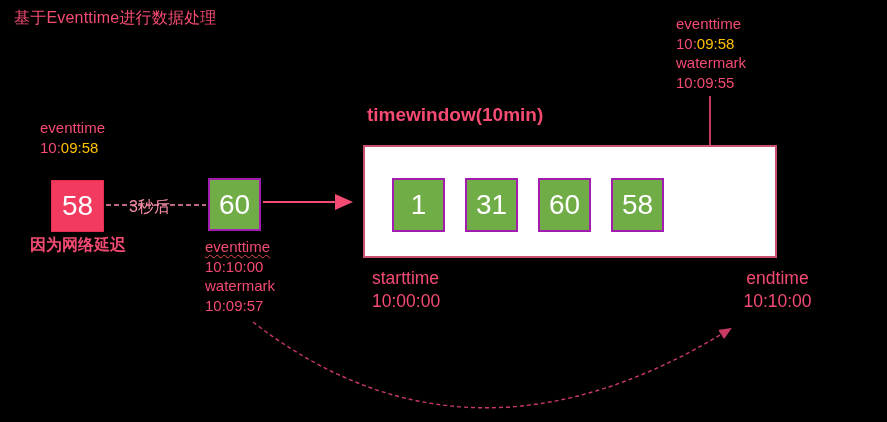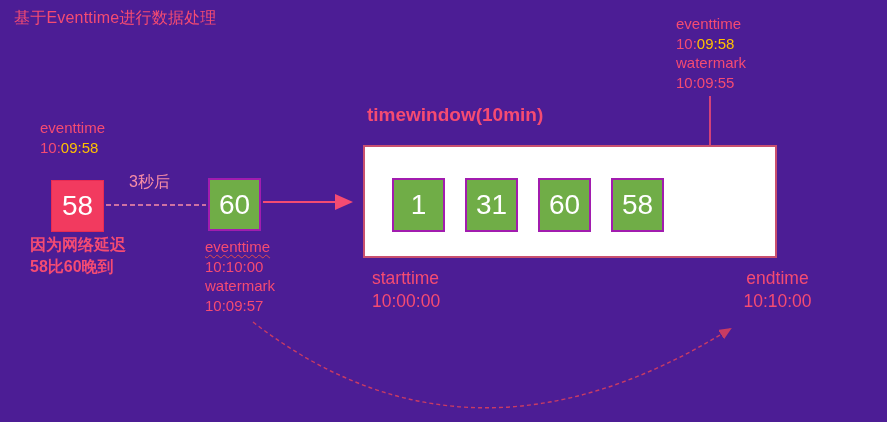--- a/index.html
+++ b/index.html
@@ -1,19 +1,19 @@
 <!DOCTYPE html>
 <html><head>
 <meta charset="utf-8">
 <style>
   html,body { margin:0; padding:0; background:#fff; }
   .canvas {
     position: relative;
     width: 887px; height: 422px;
-    background: #4c1d95;
+    background: #000000;
     overflow: hidden;
     font-family: "Liberation Sans", "DejaVu Sans", sans-serif;
     color: #F54B72;
   }
   .abs { position: absolute; }
 
   .slide-title { left:14px; top:8px; font-size:16px; letter-spacing:0.2px; }
 
   .label-block { font-size:15px; line-height:19.5px; white-space:nowrap; }
   .hdr-label   { left:676px; top:14px; }
@@ -23,21 +23,21 @@
   .event-box {
     display:flex; align-items:center; justify-content:center;
     color:#fff; font-size:28px;
     box-sizing:border-box;
   }
   .rose-box  { left:51px; top:180px; width:53px; height:52px;
                background:#F23A5F; border:1px solid #E82B52; }
   .green-box { background:#70AD47; border:2px solid #a21caf; }
   .src-box   { left:208px; top:178px; width:53px; height:53px; }
 
-  .delay-label { left:129px; top:172px; font-size:16px; color:#F78DA6; }
+  .delay-label { left:129px; top:197px; font-size:16px; color:#F78DA6; }
 
   .note-block { left:30px; top:234px; font-size:16px; line-height:22px; white-space:nowrap;font-weight:bold; }
 
   .meta-block { left:205px; top:237px; font-size:15px; line-height:19.5px; white-space:nowrap; }
   .u-wavy { text-decoration: underline wavy #E04B4B; text-decoration-thickness:1px; text-underline-offset:2px; }
 
   .tw-title { left:367px; top:104px; font-size:19px; font-weight:bold;text-align:right; }
 
   .tw-rect {
     left:363px; top:145px; width:414px; height:113px;
@@ -95,21 +95,20 @@
   </div>
 
   <div class="abs event-box rose-box">
     <span>58</span>
   </div>
 
   <div class="abs delay-label">3秒后</div>
 
   <div class="abs note-block">
     <div>因为网络延迟</div>
-    <div>58比60晚到</div>
   </div>
 
   <div class="abs event-box green-box src-box">
     <span>60</span>
   </div>
 
   <div class="abs meta-block">
     <div class="u-wavy">eventtime</div>
     <div>10:10:00</div>
     <div>watermark</div>

